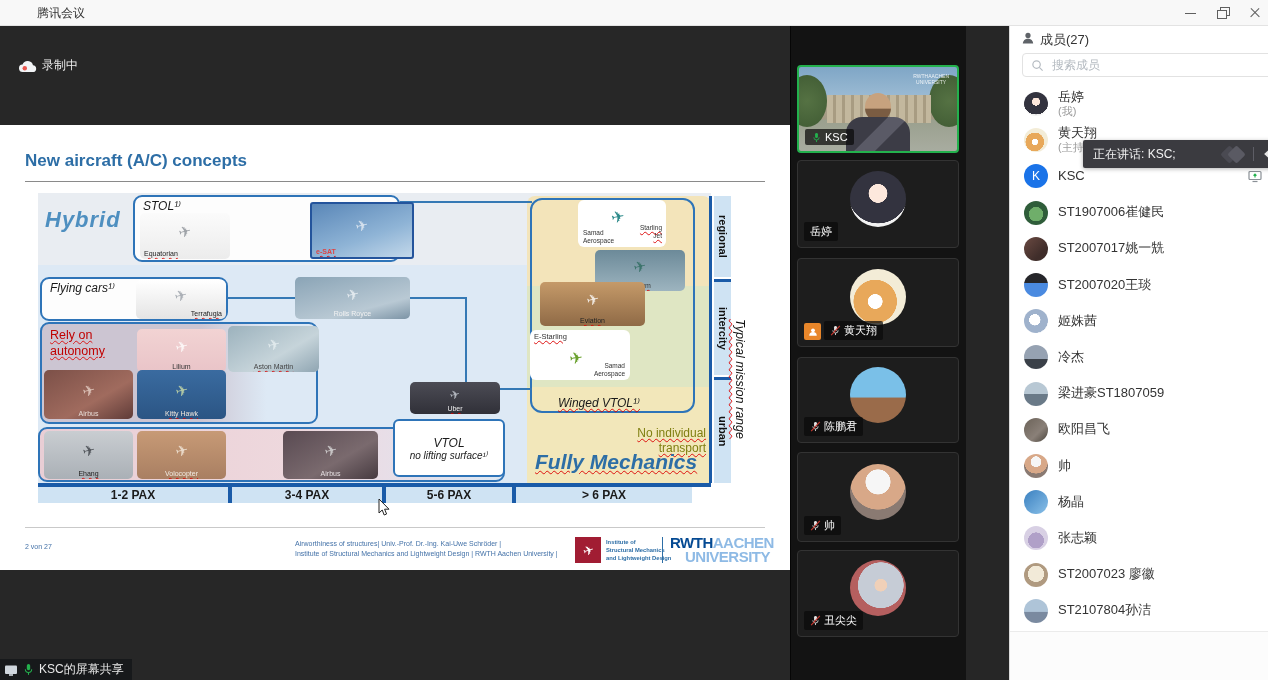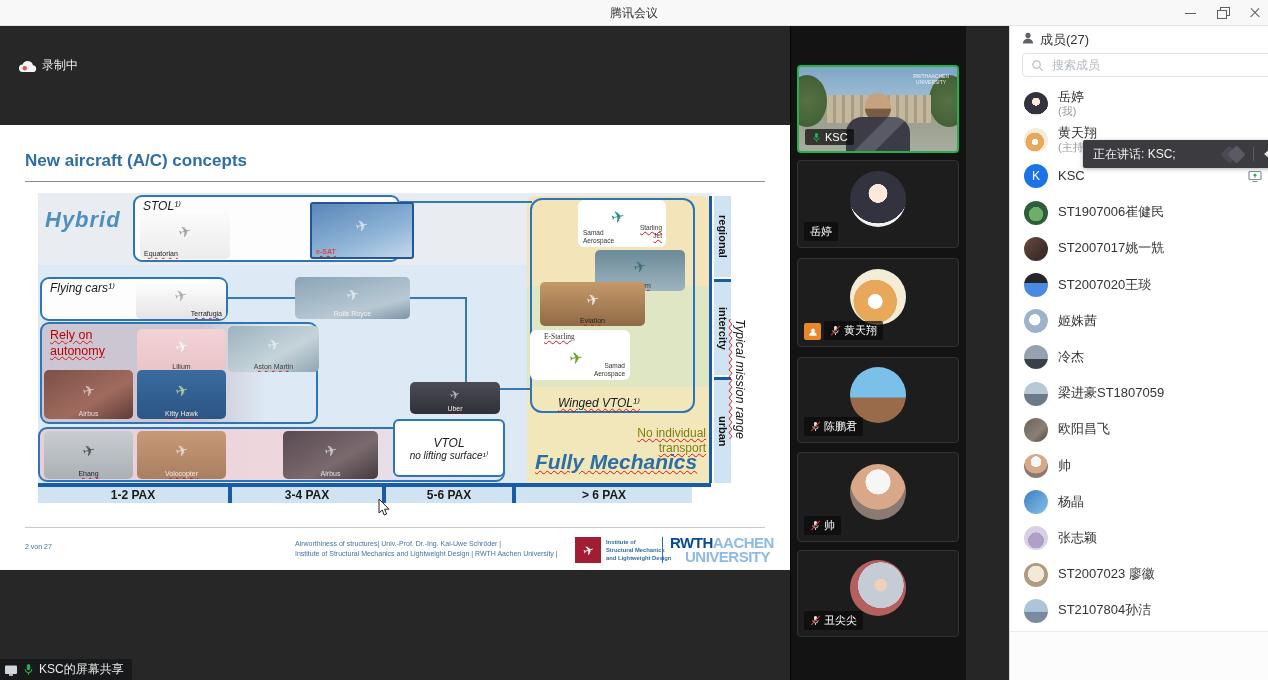--- a/index.html
+++ b/index.html
@@ -1,20 +1,20 @@
 <!DOCTYPE html>
 <html><head>
 <meta charset="utf-8">
 <style>
   html,body{margin:0;padding:0;}
   body{width:1268px;height:680px;overflow:hidden;position:relative;background:#262626;
        font-family:"Liberation Sans","DejaVu Sans",sans-serif;-webkit-font-smoothing:antialiased;}
   
   .titlebar{position:absolute;left:0;top:0;width:1268px;height:25px;background:#f8f8f8;border-bottom:1px solid #e3e3e3;z-index:60;}
-  .titlebar .ttl{position:absolute;left:0;right:0;top:5px;text-align:center;font-size:12px;color:#333;}
+  .titlebar .ttl{position:absolute;left:0;right:0;top:5px;text-align:left;font-size:12px;color:#333;padding-left:37px;}
   .wbtns{position:absolute;right:6px;top:0;height:25px;display:flex;align-items:center;gap:18px;}
   .wbtn{width:14px;height:14px;position:relative;cursor:default;}
   .wb-min::before{content:"";position:absolute;left:1px;top:7px;width:11px;height:1.4px;background:#5f5f5f;}
   .wb-res::before{content:"";position:absolute;left:1px;top:4px;width:8px;height:7px;border:1.2px solid #5f5f5f;background:#f8f8f8;}
   .wb-res::after{content:"";position:absolute;left:4px;top:1px;width:8px;height:7px;border:1.2px solid #5f5f5f;}
   .wb-res::before{z-index:2;}
   .wb-close::before,.wb-close::after{content:"";position:absolute;left:1px;top:6.5px;width:12px;height:1.4px;background:#5f5f5f;}
   .wb-close::before{transform:rotate(45deg);} .wb-close::after{transform:rotate(-45deg);}
   
   .stage{position:absolute;left:0;top:25px;width:790px;height:655px;background:#272727;}
@@ -260,21 +260,21 @@
       <span class="smallcap wavy" style="right:4px;bottom:8px;text-align:right;">Starling
 Jet</span>
     </div>
     <div class="img i-zunum">
         <span class="cap">Zunum</span>
       </div>
     <div class="img i-evia">
         <span class="cap">Eviation</span>
       </div>
     <div class="wimg w-estar">
-      <span class="smallcap wavy" style="left:14px;top:3px;font-size:7.5px;font-family:Liberation Serif, serif;">E-Starling</span>
+      <span class="smallcap wavy" style="left:4px;top:3px;font-size:7.5px;">E-Starling</span>
       <span class="smallcap" style="right:5px;bottom:3px;text-align:right;">Samad
 Aerospace</span>
     </div>
     <div class="winged wavy">Winged VTOL¹⁾</div>
     <div class="noind wavy" style="white-space:pre-line;">No individual
 transport</div>
     <div class="fully wavy">Fully Mechanics</div>
 
     <div class="pax">
       <div class="cell pc0">1-2 PAX</div>

